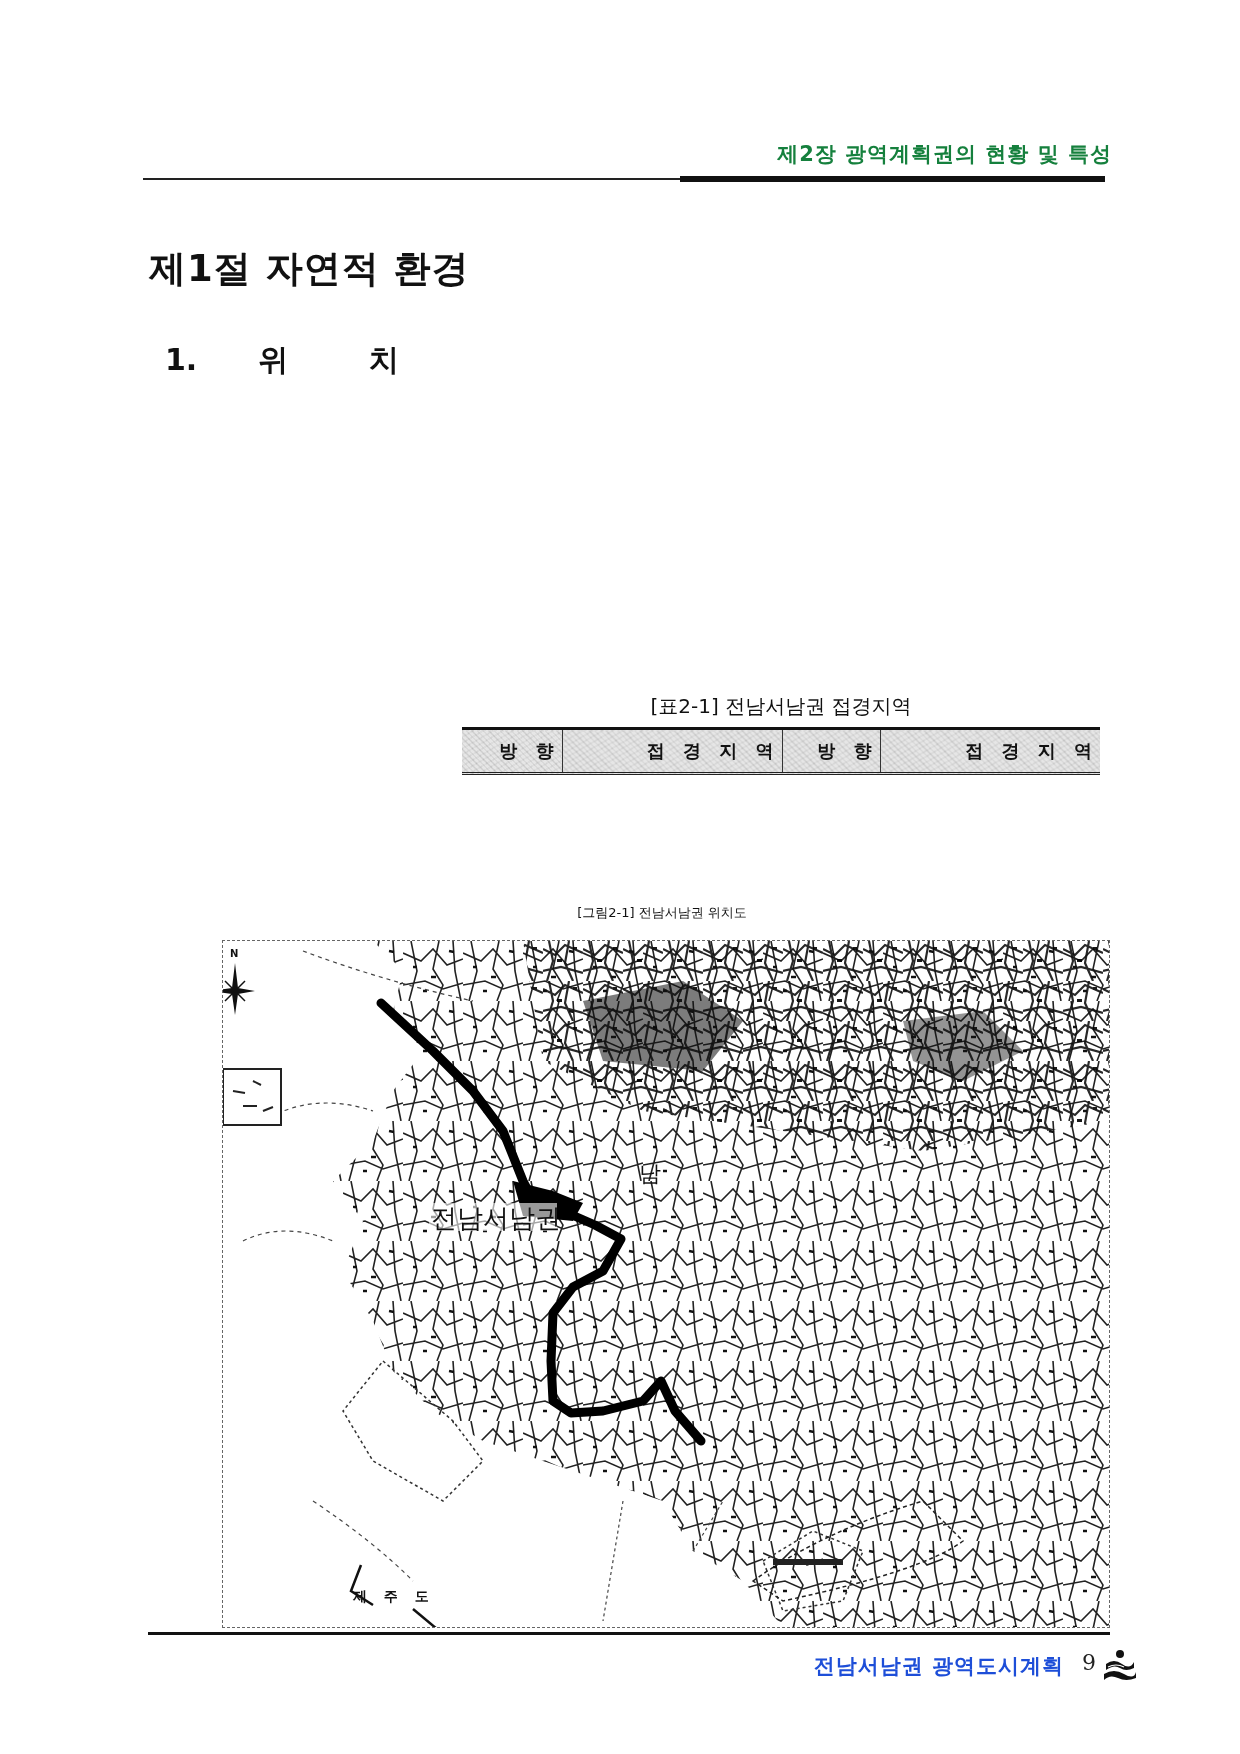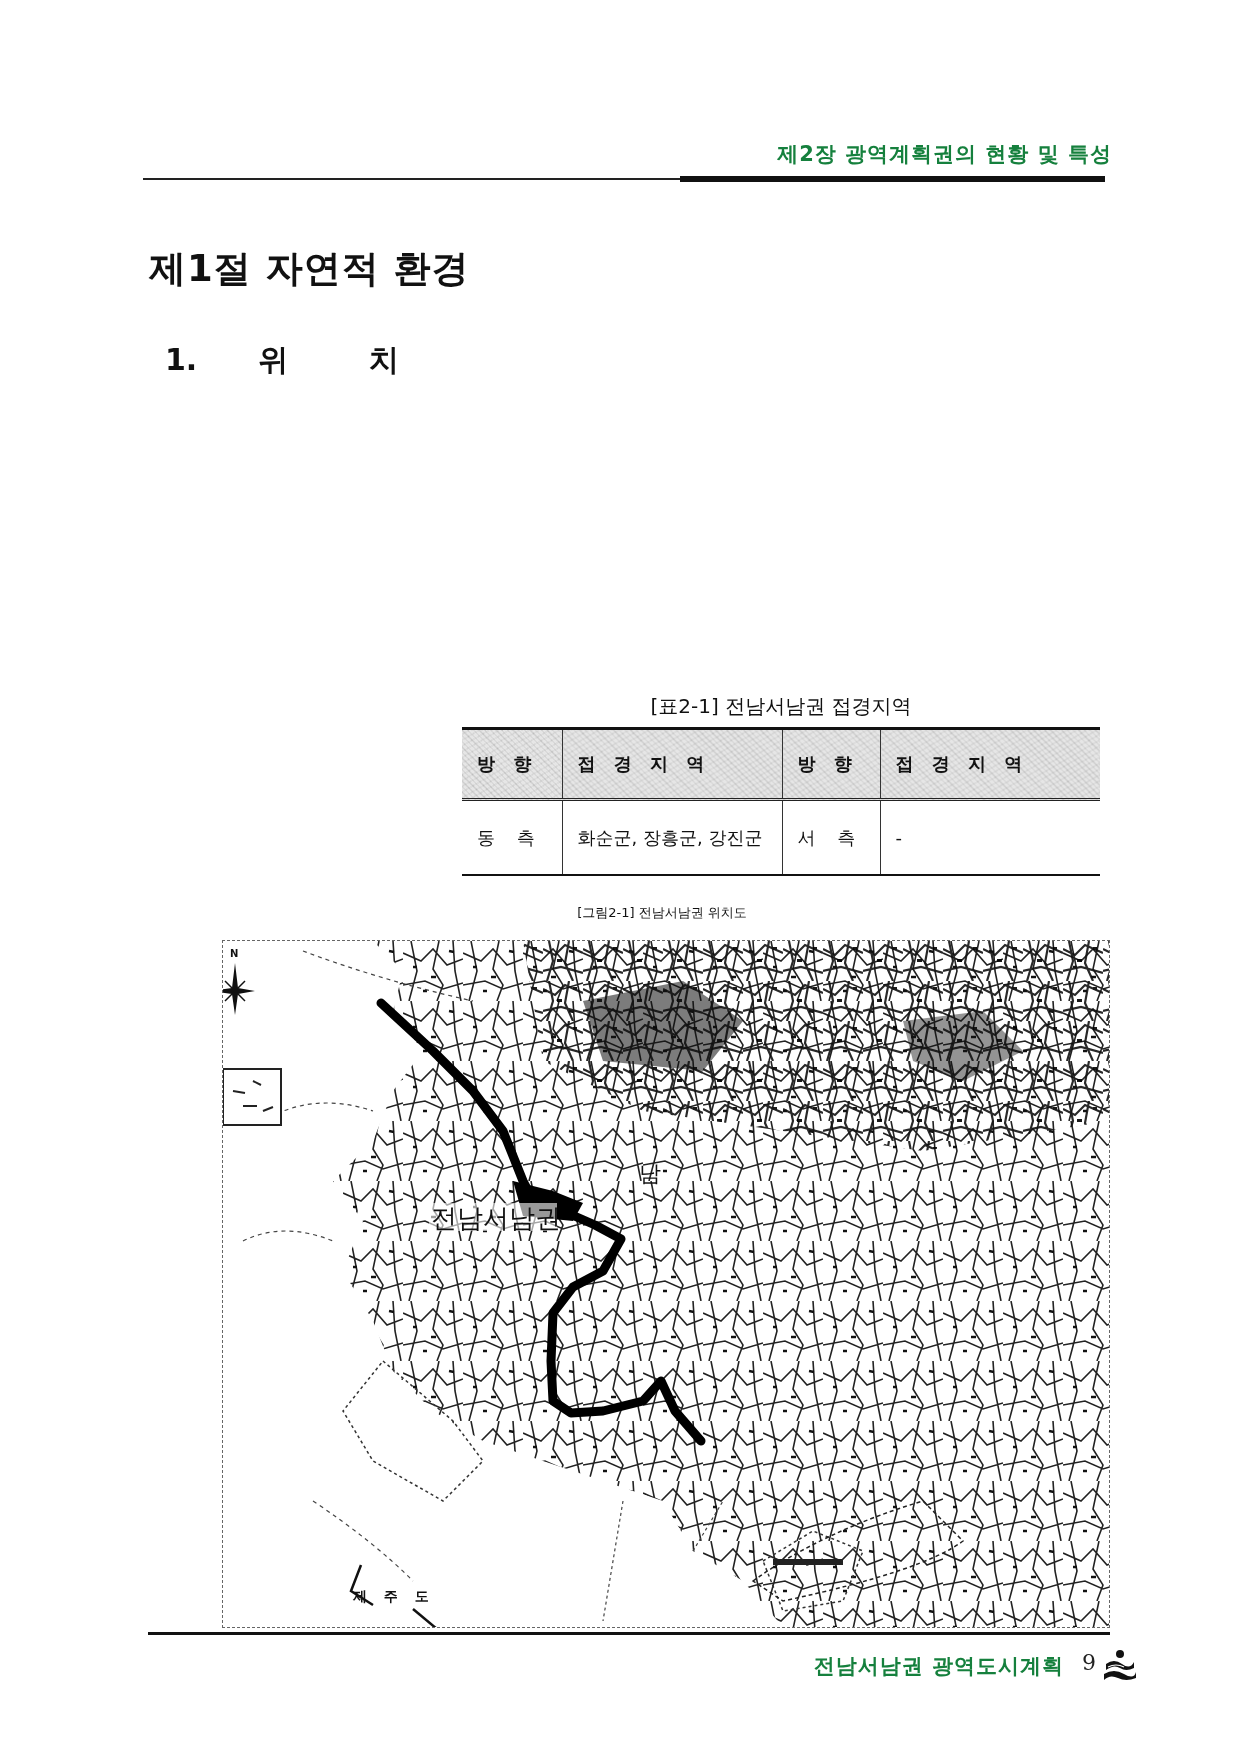--- a/index.html
+++ b/index.html
@@ -21,41 +21,41 @@
   
   .body { left:450px; top:408px; width:660px; font-family:"DejaVu Serif", "Liberation Serif", serif;
           font-size:19px; line-height:52px; }
   .bullet { position:relative; padding-left:28px; text-align:justify; }
   .bullet .dot { position:absolute; left:2px; top:22px; width:8px; height:8px; border-radius:50%; background:#111; }
 
   
   .tbl-cap { left:462px; top:693px; width:638px; text-align:center; font-size:20px; white-space:nowrap; }
   table.adj { position:absolute; left:462px; top:727px; width:638px; border-collapse:collapse;
               font-size:18px; }
-  table.adj th, table.adj td { text-align:left; padding:15px; }
+  table.adj th, table.adj td { text-align:right; padding:2px; }
   table.adj th { height:38px; font-weight:bold; letter-spacing:6px;
                  background:
                    repeating-linear-gradient(45deg, rgba(0,0,0,0.10) 0 1px, transparent 1px 4px),
                    repeating-linear-gradient(-30deg, rgba(0,0,0,0.08) 0 1px, transparent 1px 5px),
                    #e6e6e6;
                  border-top:3px solid #111; border-bottom:3px double #222; }
   table.adj td { height:43px; border-bottom:1px solid #333; }
   table.adj tr:last-child td { border-bottom:2px solid #111; }
   table.adj .vl { border-left:1px solid #333; }
   table.adj td.dir { letter-spacing:8px; }
 
   
   .fig-cap { left:462px; top:904px; width:400px; text-align:center; font-size:13px; white-space:nowrap; }
   .map { left:222px; top:940px; width:886px; height:686px; border:1px dashed #666; background:#fff; overflow:hidden; }
   .map svg { display:block; }
   .map-label { font-family:"DejaVu Sans", sans-serif; }
 
   
   .foot-rule { left:148px; top:1632px; width:962px; height:3px; background:#111; }
-  .foot-text { right:142px; top:1652px; font-size:21px; font-weight:bold; color:#15803d; white-space:nowrap; letter-spacing:1px; }
+  .foot-text { right:142px; top:1652px; font-size:21px; font-weight:bold; color:#1d4ed8; white-space:nowrap; letter-spacing:1px; }
   .foot-num { right:112px; top:1650px; font-family:"DejaVu Serif", serif; font-size:22px; color:#222; }
   .foot-logo { right:76px; top:1648px; width:34px; height:34px; }
 </style>
 </head>
 <body>
 
 <div class="abs run-head">제2장 광역계획권의 현황 및 특성</div>
 <div class="abs rule-thin"></div>
 <div class="abs rule-thick"></div>
 
@@ -81,26 +81,20 @@
   </colgroup>
   <thead>
     <tr>
       <th>방 향</th>
       <th class="vl">접 경 지 역</th>
       <th class="vl">방 향</th>
       <th class="vl">접 경 지 역</th>
     </tr>
   </thead>
   <tbody>
-    <tr>
-      <td class="dir">동 측</td>
-      <td class="vl">화순군, 장흥군, 강진군</td>
-      <td class="vl dir">서 측</td>
-      <td class="vl">-</td>
-    </tr>
   </tbody>
 </table>
 
 <div class="abs fig-cap">[그림2-1] 전남서남권 위치도</div>
 <div class="abs map">
   <svg width="886" height="686" viewBox="0 0 886 686" xmlns="http://www.w3.org/2000/svg">
     <defs>
       <pattern id="roads" width="60" height="60" patternUnits="userSpaceOnUse">
         <path d="M0 12 L18 20 L30 8 L44 24 L60 18 M8 0 L14 30 L6 60 M36 0 L30 28 L40 44 L34 60 M0 44 L22 40 L40 48 L60 42 M50 0 L52 30 L58 60" stroke="#222" stroke-width="1.6" fill="none"></path>
         <path d="M20 50 l4 0 M46 10 l5 1 M10 26 l4 0 M28 36 l5 0" stroke="#111" stroke-width="2.5"></path>

